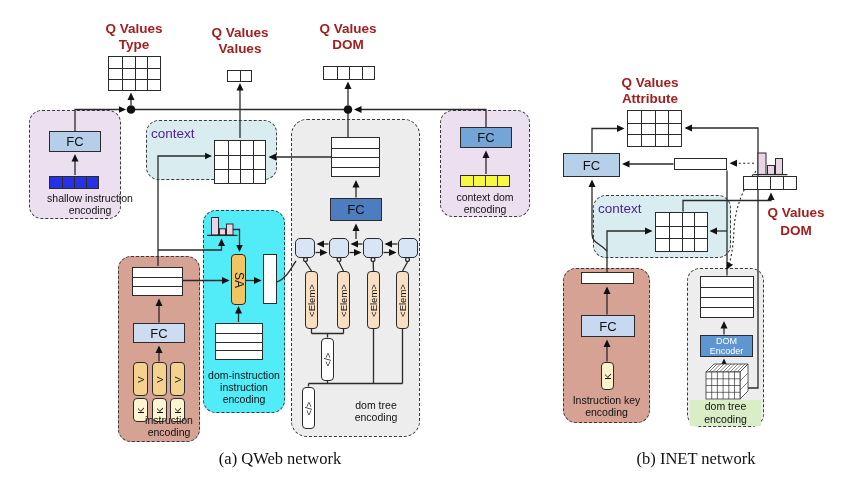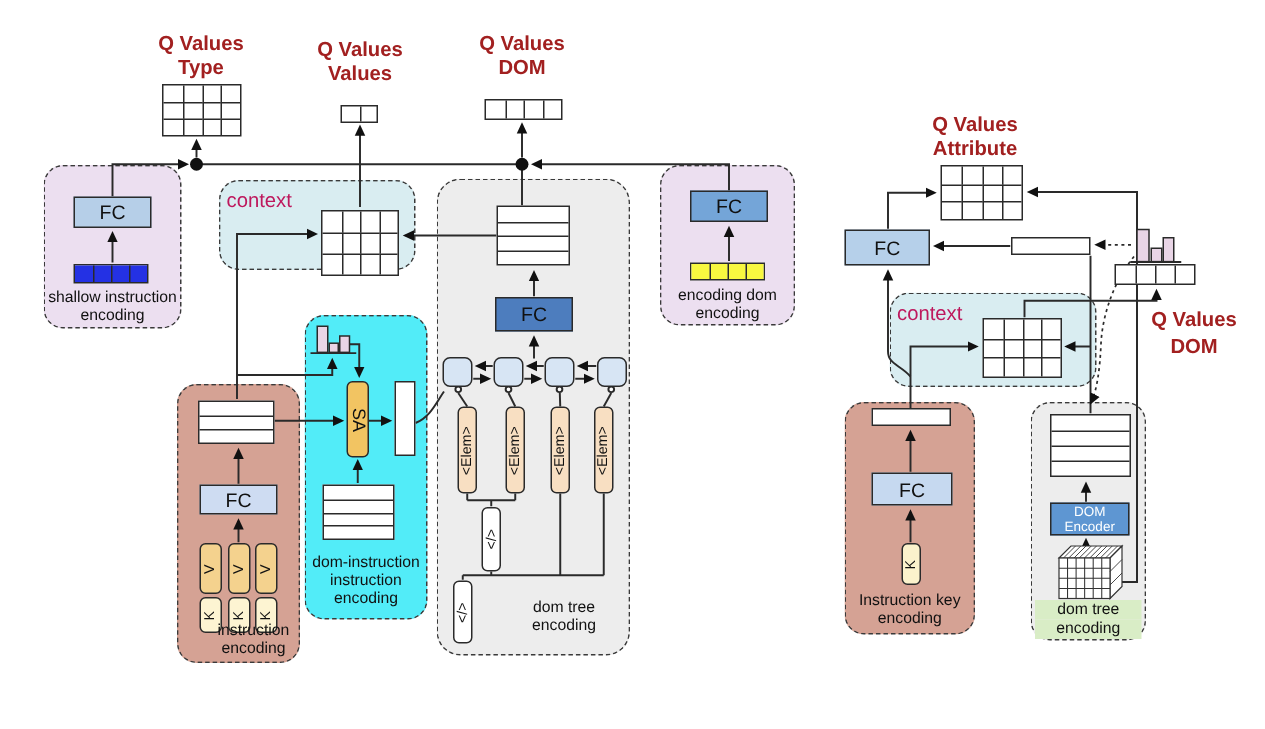--- a/index.html
+++ b/index.html
@@ -20,21 +20,21 @@
   .vbox span{display:block;white-space:nowrap;font-size:9.5px;}
   .rotccw span{transform:rotate(-90deg);}
   .rotcw span{transform:rotate(90deg);}
   .lstm{position:absolute;width:20px;height:20px;background:#d7e5f4;border:1.2px solid #2a2a2a;
         border-radius:5px;z-index:3;}
   .qtitle{position:absolute;color:#a22020;font-weight:bold;font-size:13.5px;line-height:15.5px;
           text-align:center;z-index:3;}
   .qtitle span{display:block;}
   .lbl{position:absolute;text-align:center;font-size:10.5px;line-height:12px;color:#111;z-index:3;}
   .lbl span{display:block;}
-  .ctxlbl{position:absolute;font-size:13.5px;color:#be185d;z-index:3;}
+  .ctxlbl{position:absolute;font-size:13.5px;color:#4c1d95;z-index:3;}
   .caption{position:absolute;font-family:"Liberation Serif", serif;font-size:16.5px;
            text-align:center;color:#111;z-index:3;}
   .encoder{position:absolute;background:#5e96d2;border:1.3px solid #2a2a2a;display:flex;
            flex-direction:column;align-items:center;justify-content:center;z-index:3;
            color:#fff;font-size:9px;line-height:10px;}
   .hl{background:#d9edc6;padding:0 2px;}
 </style>
 </head>
 <body>
 
@@ -178,21 +178,21 @@
       <div style="border-left: 1.1px solid rgb(42, 42, 42);"></div>
     </div>
 
   <div class="fc" style="left:49px;top:131px;width:52px;height:21px;background:#b6cfe8;">FC</div>
   <div class="grid cells-blue" style="left: 49px; top: 176px; width: 50px; height: 13px; display: grid; grid-template-rows: repeat(1, 1fr); grid-template-columns: repeat(4, 1fr);">
       <div></div>
       <div style="border-left: 1.1px solid rgb(42, 42, 42);"></div>
       <div style="border-left: 1.1px solid rgb(42, 42, 42);"></div>
       <div style="border-left: 1.1px solid rgb(42, 42, 42);"></div>
     </div>
-  <div class="lbl" style="left:31px;top:192px;width:88px;">
+  <div class="lbl" style="left:46px;top:192px;width:88px;">
     <span>shallow instruction</span>
     <span>encoding</span>
   </div>
 
   <div class="ctxlbl" style="left:151px;top:126px;">context</div>
   <div class="grid" style="left: 214px; top: 140px; width: 52px; height: 44px; display: grid; grid-template-rows: repeat(3, 1fr); grid-template-columns: repeat(4, 1fr);">
       <div></div>
       <div style="border-left: 1.1px solid rgb(42, 42, 42);"></div>
       <div style="border-left: 1.1px solid rgb(42, 42, 42);"></div>
       <div style="border-left: 1.1px solid rgb(42, 42, 42);"></div>
@@ -286,24 +286,25 @@
   </div>
 
   <div class="fc" style="left:460px;top:127px;width:52px;height:21px;background:#74a5d8;">FC</div>
   <div class="grid cells-yellow" style="left: 460px; top: 175px; width: 50px; height: 12px; display: grid; grid-template-rows: repeat(1, 1fr); grid-template-columns: repeat(4, 1fr);">
       <div></div>
       <div style="border-left: 1.1px solid rgb(42, 42, 42);"></div>
       <div style="border-left: 1.1px solid rgb(42, 42, 42);"></div>
       <div style="border-left: 1.1px solid rgb(42, 42, 42);"></div>
     </div>
   <div class="lbl" style="left:442px;top:191px;width:86px;">
-    <span>encoding dom</span>
-    <span>encoding</span>
-  </div>
-
+    <span>context dom</span>
+    <span>encoding</span>
+  </div>
+
+  <div class="caption" style="left:180px;top:449px;width:200px;">(a) QWeb network</div>
 
   <div class="qtitle" style="left:600px;top:75px;width:100px;">
     <span>Q Values</span>
     <span>Attribute</span>
   </div>
   <div class="grid" style="left: 627px; top: 110px; width: 55px; height: 37px; display: grid; grid-template-rows: repeat(3, 1fr); grid-template-columns: repeat(4, 1fr);">
       <div></div>
       <div style="border-left: 1.1px solid rgb(42, 42, 42);"></div>
       <div style="border-left: 1.1px solid rgb(42, 42, 42);"></div>
       <div style="border-left: 1.1px solid rgb(42, 42, 42);"></div>
@@ -367,14 +368,15 @@
   </div>
   <div class="lbl" style="left:690px;top:400px;width:71px;line-height:13px;">
     <span>
         <span class="hl">dom tree</span>
       </span>
     <span>
         <span class="hl">encoding</span>
       </span>
   </div>
 
+  <div class="caption" style="left:596px;top:449px;width:200px;">(b) INET network</div>
 
 </div>
 
 </body></html>

